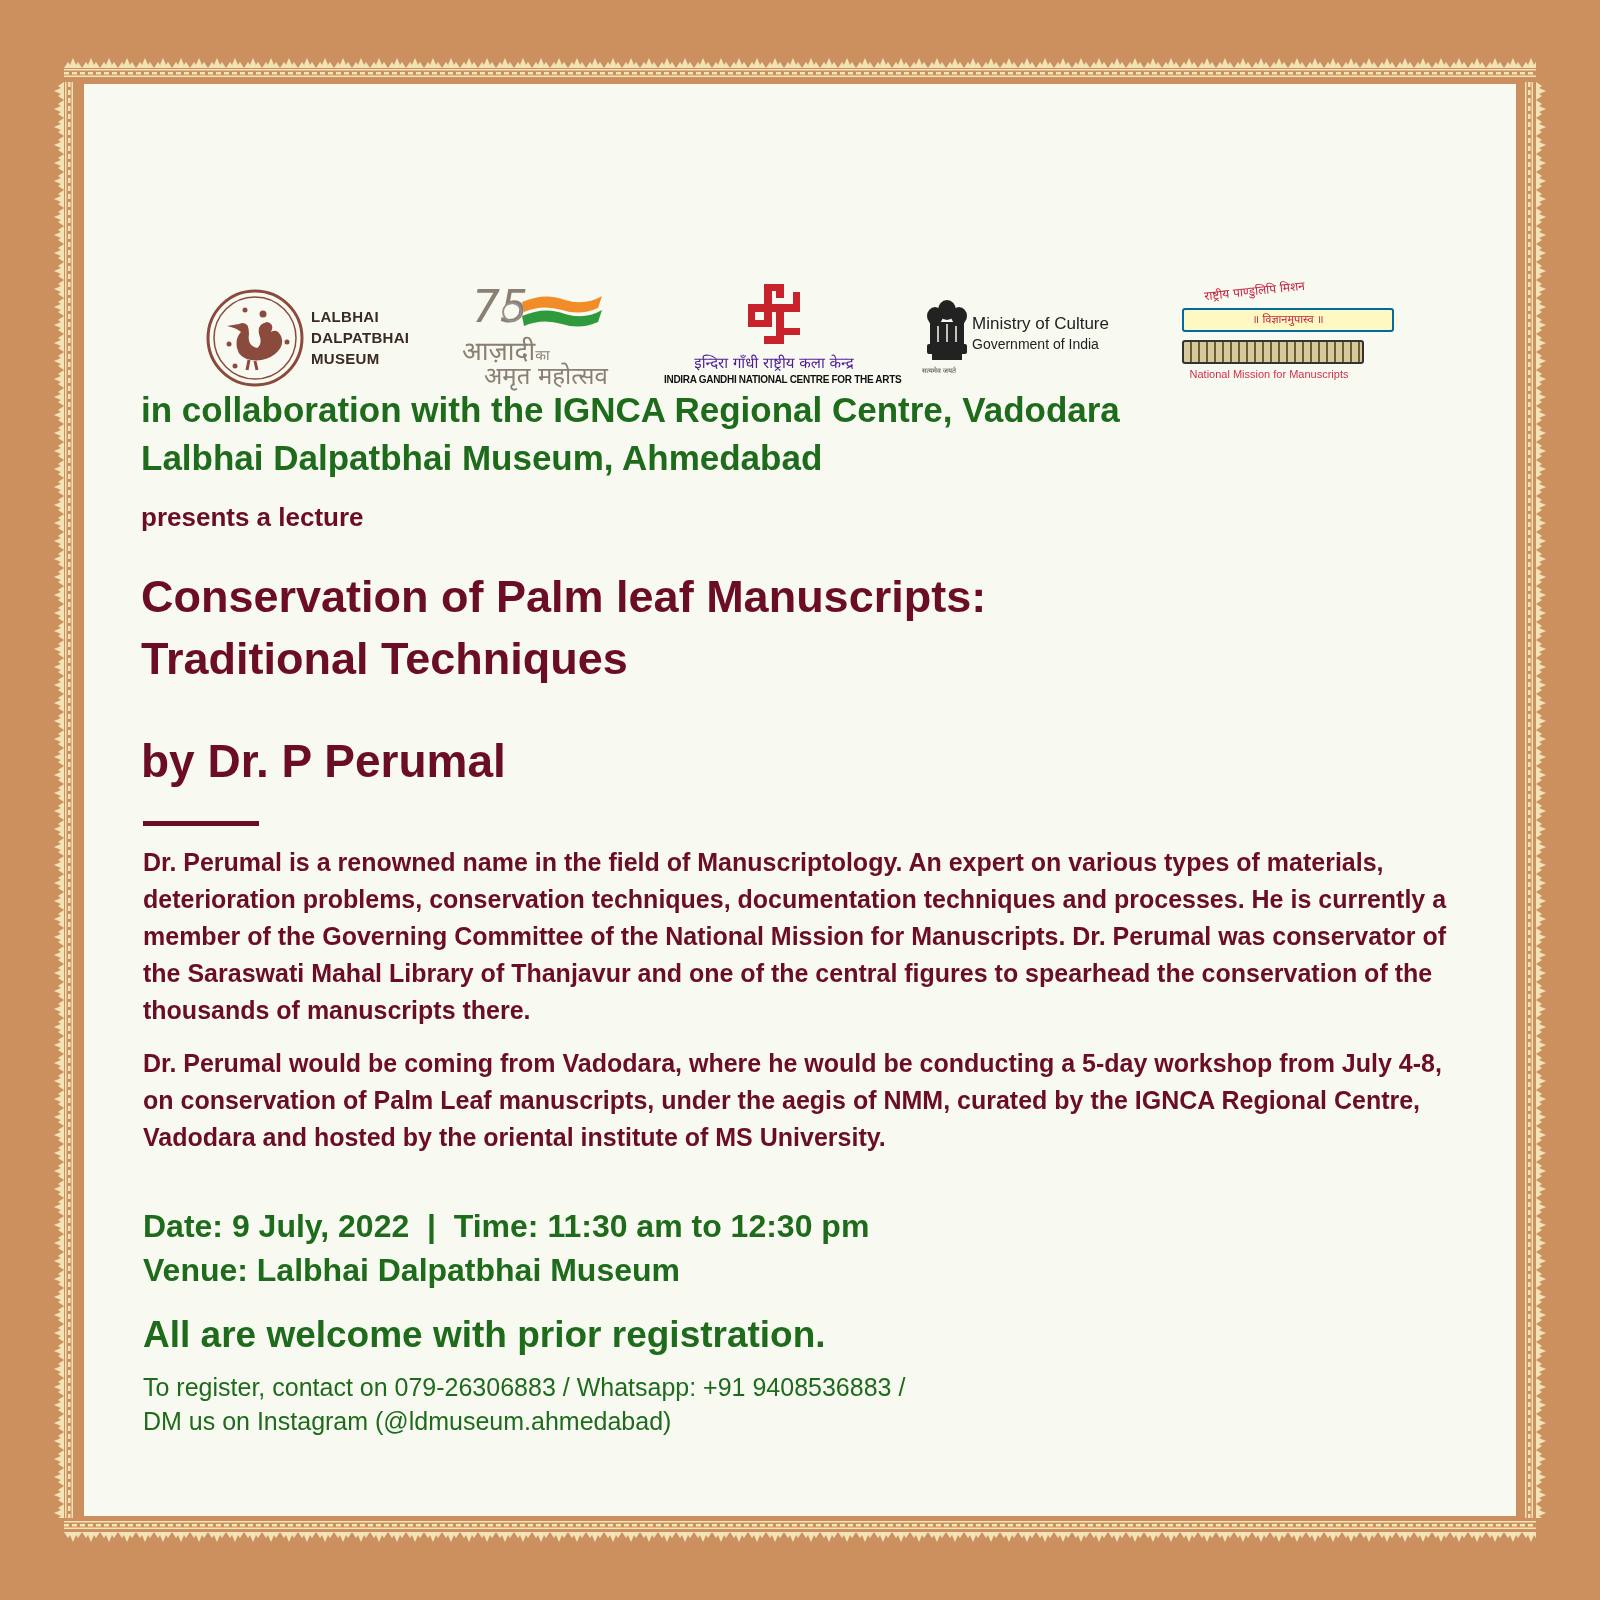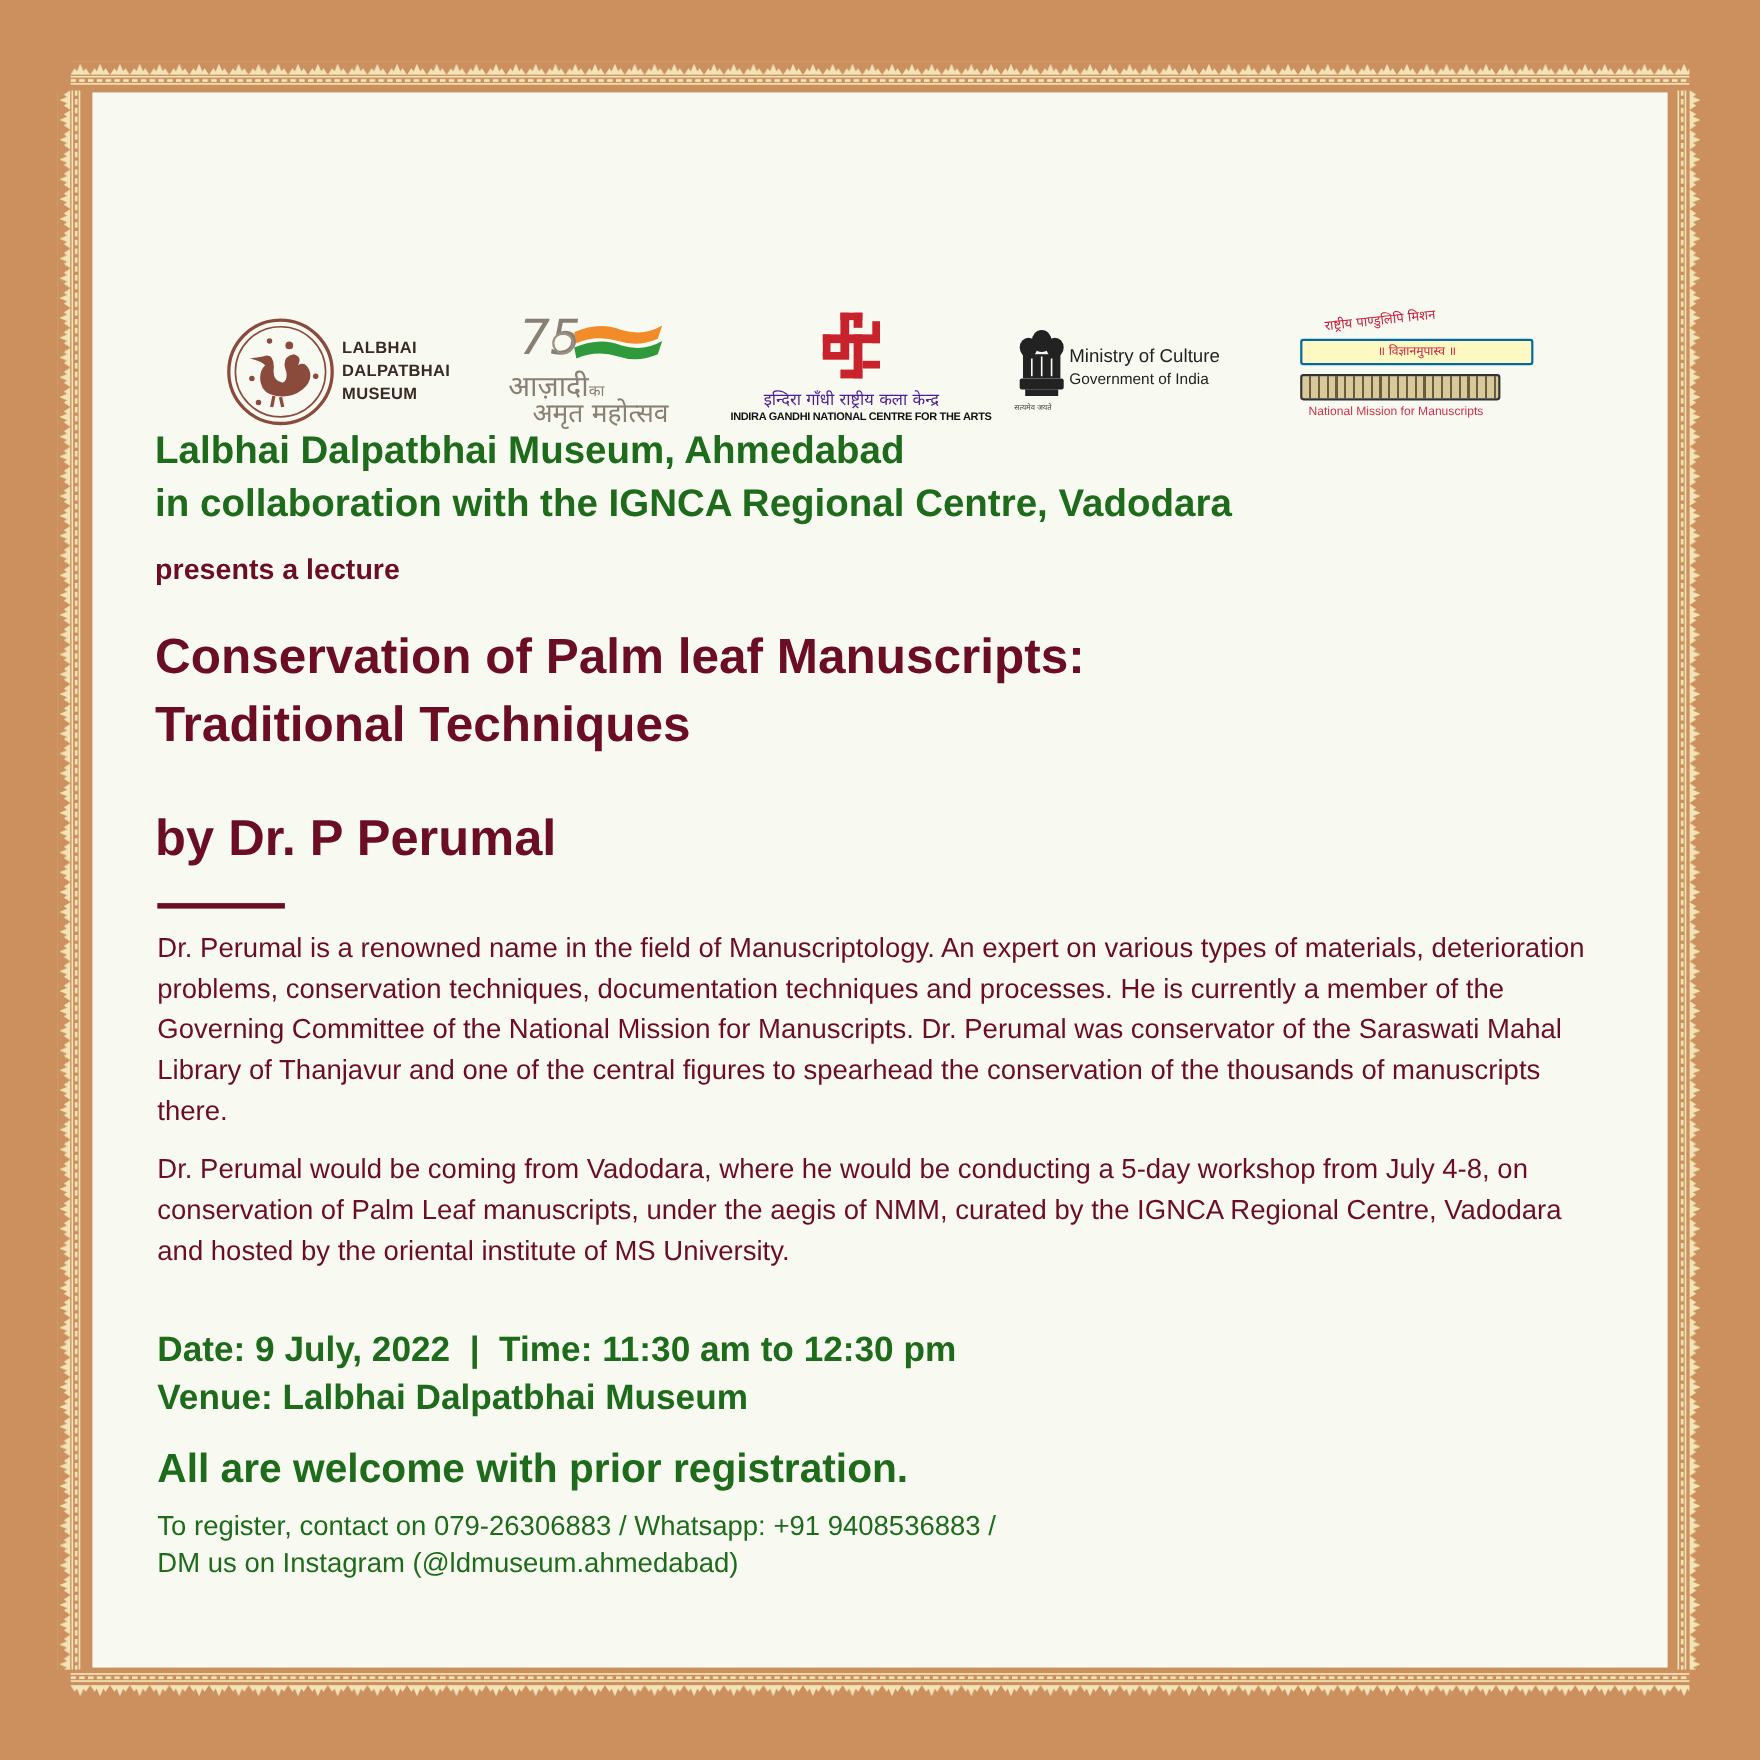--- a/index.html
+++ b/index.html
@@ -44,21 +44,21 @@
     .moc-motto { position:absolute; left:2px; top:70px; font-size:7px; color:#444; }
     .nmm-logo { left:1090px; top:0px; width:190px; height:106px; }
     .nmm-top { position:absolute; left:30px; top:0px; font-size:12px; color:#c4203e; font-family:"DejaVu Sans", sans-serif; transform:rotate(-6deg); white-space:nowrap;}
     .nmm-leaf1 { position:absolute; left:8px; top:26px; width:178px; height:20px; background:#fef9c3; border:2px solid #0369a1; border-radius:3px;padding-left:30px; }
     .nmm-leaf1-text { position:absolute; left:0; top:1px; width:100%; text-align:center; font-size:11px; color:#c4203e; font-family:"DejaVu Sans", sans-serif;}
     .nmm-leaf2 { position:absolute; left:8px; top:58px; width:178px; height:20px; background:repeating-linear-gradient(90deg,#d8c99a 0 6px,#6b5d3b 6px 8px); border:2px solid #333; border-radius:3px; }
     .nmm-en { position:absolute; left:0; top:86px; width:190px; text-align:center; font-size:11px; color:#d0314a; white-space:nowrap; }
 
     
     .green { color:#1e6b1b; }
-    .maroon { color:#6b0d24; }
+    .maroon { color:#6b0d24;font-weight:bold; }
     .org { position:absolute; left:57px; top:302px; font-size:35px; line-height:48px; font-weight:bold; }
     .presents { position:absolute; left:57px; top:418px; font-size:26px; font-weight:bold; }
     .title { position:absolute; left:57px; top:482px; font-size:45px; line-height:62px; font-weight:bold; }
     .speaker { position:absolute; left:57px; top:650px; font-size:46px; font-weight:bold; }
     .divider { position:absolute; left:59px; top:737px; width:116px; height:5px; background:#6b0d24; }
     .bio { position:absolute; left:59px; top:760px; width:1320px; font-size:25px; line-height:37px; }
     .bio p { margin:0 0 16px 0; }
     .event { position:absolute; left:59px; top:1120px; font-size:32px; line-height:44px; font-weight:bold; }
     .welcome { position:absolute; left:59px; top:1230px; font-size:37px; font-weight:bold; }
     .contact { position:absolute; left:59px; top:1286px; font-size:25px; line-height:34px; }
@@ -195,22 +195,22 @@
       <div class="nmm-top">राष्ट्रीय पाण्डुलिपि मिशन</div>
       <div class="nmm-leaf1">
         <div class="nmm-leaf1-text">॥ विज्ञानमुपास्व ॥</div>
       </div>
       <div class="nmm-leaf2"></div>
       <div class="nmm-en">National Mission for Manuscripts</div>
     </div>
   </div>
 
   <div class="org green">
+    <div>in collaboration with the IGNCA Regional Centre, Vadodara</div>
     <div>Lalbhai Dalpatbhai Museum, Ahmedabad</div>
-    <div>in collaboration with the IGNCA Regional Centre, Vadodara</div>
   </div>
 
   <div class="presents maroon">presents a lecture</div>
 
   <div class="title maroon">
     <div>Conservation of Palm leaf Manuscripts:</div>
     <div>Traditional Techniques</div>
   </div>
 
   <div class="speaker maroon">by Dr. P Perumal</div>

